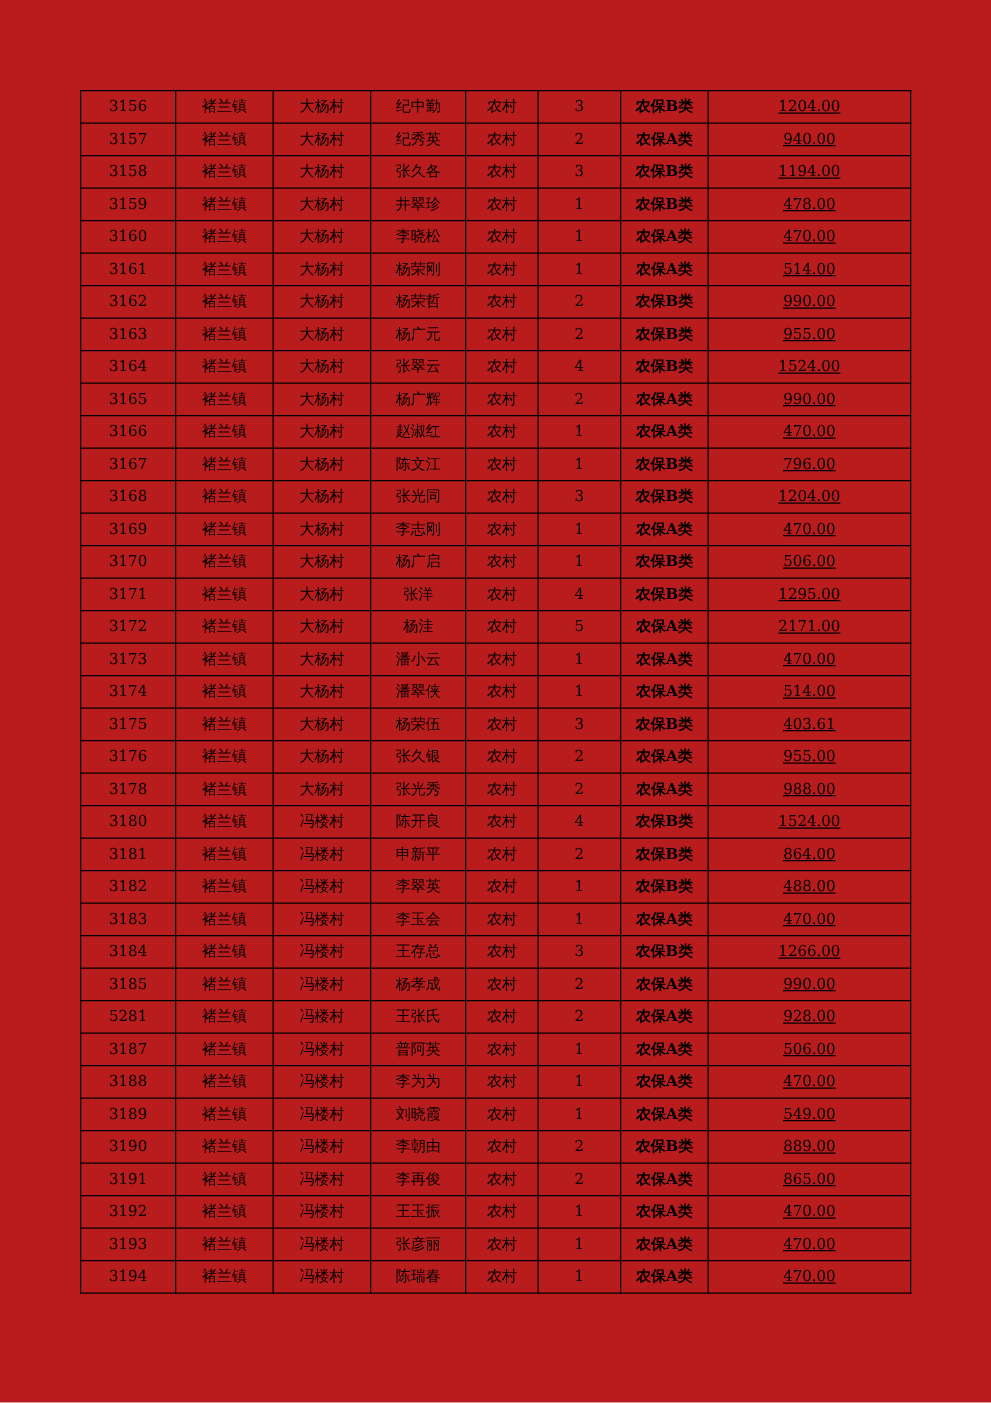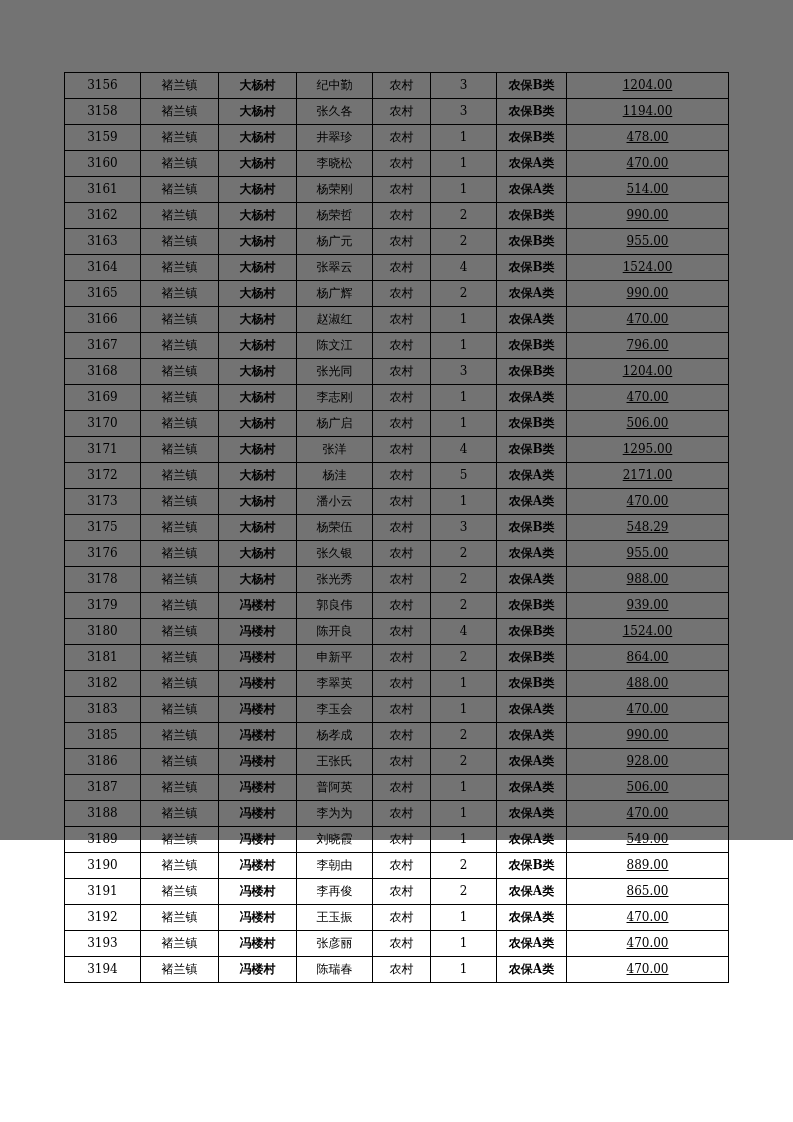--- a/index.html
+++ b/index.html
@@ -6,22 +6,22 @@
   html, body {
     width: 793px;
     height: 1122px;
     background: #ffffff;
     font-family: "DejaVu Serif", "Liberation Serif", serif;
     overflow: hidden;
   }
   .page {
     position: relative;
     width: 793px;
-    height: 840px;
-    background: #737373;
+    height: 1122px;
+    background: #b91c1c;
     padding-left: 12px;
   }
   table.roster {
     position: absolute;
     left: 64px;
     top: 72px;
     width: 664px;
     border-collapse: collapse;
     table-layout: fixed;
   }
@@ -31,21 +31,21 @@
     font-size: 12px;
     line-height: 25px;
     color: #000000;
     text-align: center;
     white-space: nowrap;
     overflow: hidden;
     padding: 0;
   }
   td.col-serial    { width: 76px; }
   td.col-town      { width: 78px; }
-  td.col-village   { width: 78px; font-weight: bold; }
+  td.col-village   { width: 78px; }
   td.col-name      { width: 76px; font-family: Liberation Serif, serif; }
   td.col-residence { width: 58px; }
   td.col-count     { width: 66px; }
   td.col-category  { width: 70px; font-weight: bold; }
   td.col-amount    { width: 162px; text-align: right; padding-right: 86px; text-decoration: underline; }
 </style>
 </head>
 <body>
 
 <div class="page">
@@ -55,20 +55,30 @@
           <td class="col-serial">3156</td>
           <td class="col-town">褚兰镇</td>
           <td class="col-village">大杨村</td>
           <td class="col-name">纪中勤</td>
           <td class="col-residence">农村</td>
           <td class="col-count">3</td>
           <td class="col-category">农保B类</td>
           <td class="col-amount">1204.00</td>
         </tr>
         <tr>
+          <td class="col-serial">3157</td>
+          <td class="col-town">褚兰镇</td>
+          <td class="col-village">大杨村</td>
+          <td class="col-name">纪秀英</td>
+          <td class="col-residence">农村</td>
+          <td class="col-count">2</td>
+          <td class="col-category">农保A类</td>
+          <td class="col-amount">940.00</td>
+        </tr>
+        <tr>
           <td class="col-serial">3158</td>
           <td class="col-town">褚兰镇</td>
           <td class="col-village">大杨村</td>
           <td class="col-name">张久各</td>
           <td class="col-residence">农村</td>
           <td class="col-count">3</td>
           <td class="col-category">农保B类</td>
           <td class="col-amount">1194.00</td>
         </tr>
         <tr>
@@ -215,28 +225,38 @@
           <td class="col-serial">3173</td>
           <td class="col-town">褚兰镇</td>
           <td class="col-village">大杨村</td>
           <td class="col-name">潘小云</td>
           <td class="col-residence">农村</td>
           <td class="col-count">1</td>
           <td class="col-category">农保A类</td>
           <td class="col-amount">470.00</td>
         </tr>
         <tr>
+          <td class="col-serial">3174</td>
+          <td class="col-town">褚兰镇</td>
+          <td class="col-village">大杨村</td>
+          <td class="col-name">潘翠侠</td>
+          <td class="col-residence">农村</td>
+          <td class="col-count">1</td>
+          <td class="col-category">农保A类</td>
+          <td class="col-amount">514.00</td>
+        </tr>
+        <tr>
           <td class="col-serial">3175</td>
           <td class="col-town">褚兰镇</td>
           <td class="col-village">大杨村</td>
           <td class="col-name">杨荣伍</td>
           <td class="col-residence">农村</td>
           <td class="col-count">3</td>
           <td class="col-category">农保B类</td>
-          <td class="col-amount">548.29</td>
+          <td class="col-amount">403.61</td>
         </tr>
         <tr>
           <td class="col-serial">3176</td>
           <td class="col-town">褚兰镇</td>
           <td class="col-village">大杨村</td>
           <td class="col-name">张久银</td>
           <td class="col-residence">农村</td>
           <td class="col-count">2</td>
           <td class="col-category">农保A类</td>
           <td class="col-amount">955.00</td>
@@ -245,30 +265,20 @@
           <td class="col-serial">3178</td>
           <td class="col-town">褚兰镇</td>
           <td class="col-village">大杨村</td>
           <td class="col-name">张光秀</td>
           <td class="col-residence">农村</td>
           <td class="col-count">2</td>
           <td class="col-category">农保A类</td>
           <td class="col-amount">988.00</td>
         </tr>
         <tr>
-          <td class="col-serial">3179</td>
-          <td class="col-town">褚兰镇</td>
-          <td class="col-village">冯楼村</td>
-          <td class="col-name">郭良伟</td>
-          <td class="col-residence">农村</td>
-          <td class="col-count">2</td>
-          <td class="col-category">农保B类</td>
-          <td class="col-amount">939.00</td>
-        </tr>
-        <tr>
           <td class="col-serial">3180</td>
           <td class="col-town">褚兰镇</td>
           <td class="col-village">冯楼村</td>
           <td class="col-name">陈开良</td>
           <td class="col-residence">农村</td>
           <td class="col-count">4</td>
           <td class="col-category">农保B类</td>
           <td class="col-amount">1524.00</td>
         </tr>
         <tr>
@@ -295,31 +305,41 @@
           <td class="col-serial">3183</td>
           <td class="col-town">褚兰镇</td>
           <td class="col-village">冯楼村</td>
           <td class="col-name">李玉会</td>
           <td class="col-residence">农村</td>
           <td class="col-count">1</td>
           <td class="col-category">农保A类</td>
           <td class="col-amount">470.00</td>
         </tr>
         <tr>
+          <td class="col-serial">3184</td>
+          <td class="col-town">褚兰镇</td>
+          <td class="col-village">冯楼村</td>
+          <td class="col-name">王存总</td>
+          <td class="col-residence">农村</td>
+          <td class="col-count">3</td>
+          <td class="col-category">农保B类</td>
+          <td class="col-amount">1266.00</td>
+        </tr>
+        <tr>
           <td class="col-serial">3185</td>
           <td class="col-town">褚兰镇</td>
           <td class="col-village">冯楼村</td>
           <td class="col-name">杨孝成</td>
           <td class="col-residence">农村</td>
           <td class="col-count">2</td>
           <td class="col-category">农保A类</td>
           <td class="col-amount">990.00</td>
         </tr>
         <tr>
-          <td class="col-serial">3186</td>
+          <td class="col-serial">5281</td>
           <td class="col-town">褚兰镇</td>
           <td class="col-village">冯楼村</td>
           <td class="col-name">王张氏</td>
           <td class="col-residence">农村</td>
           <td class="col-count">2</td>
           <td class="col-category">农保A类</td>
           <td class="col-amount">928.00</td>
         </tr>
         <tr>
           <td class="col-serial">3187</td>

